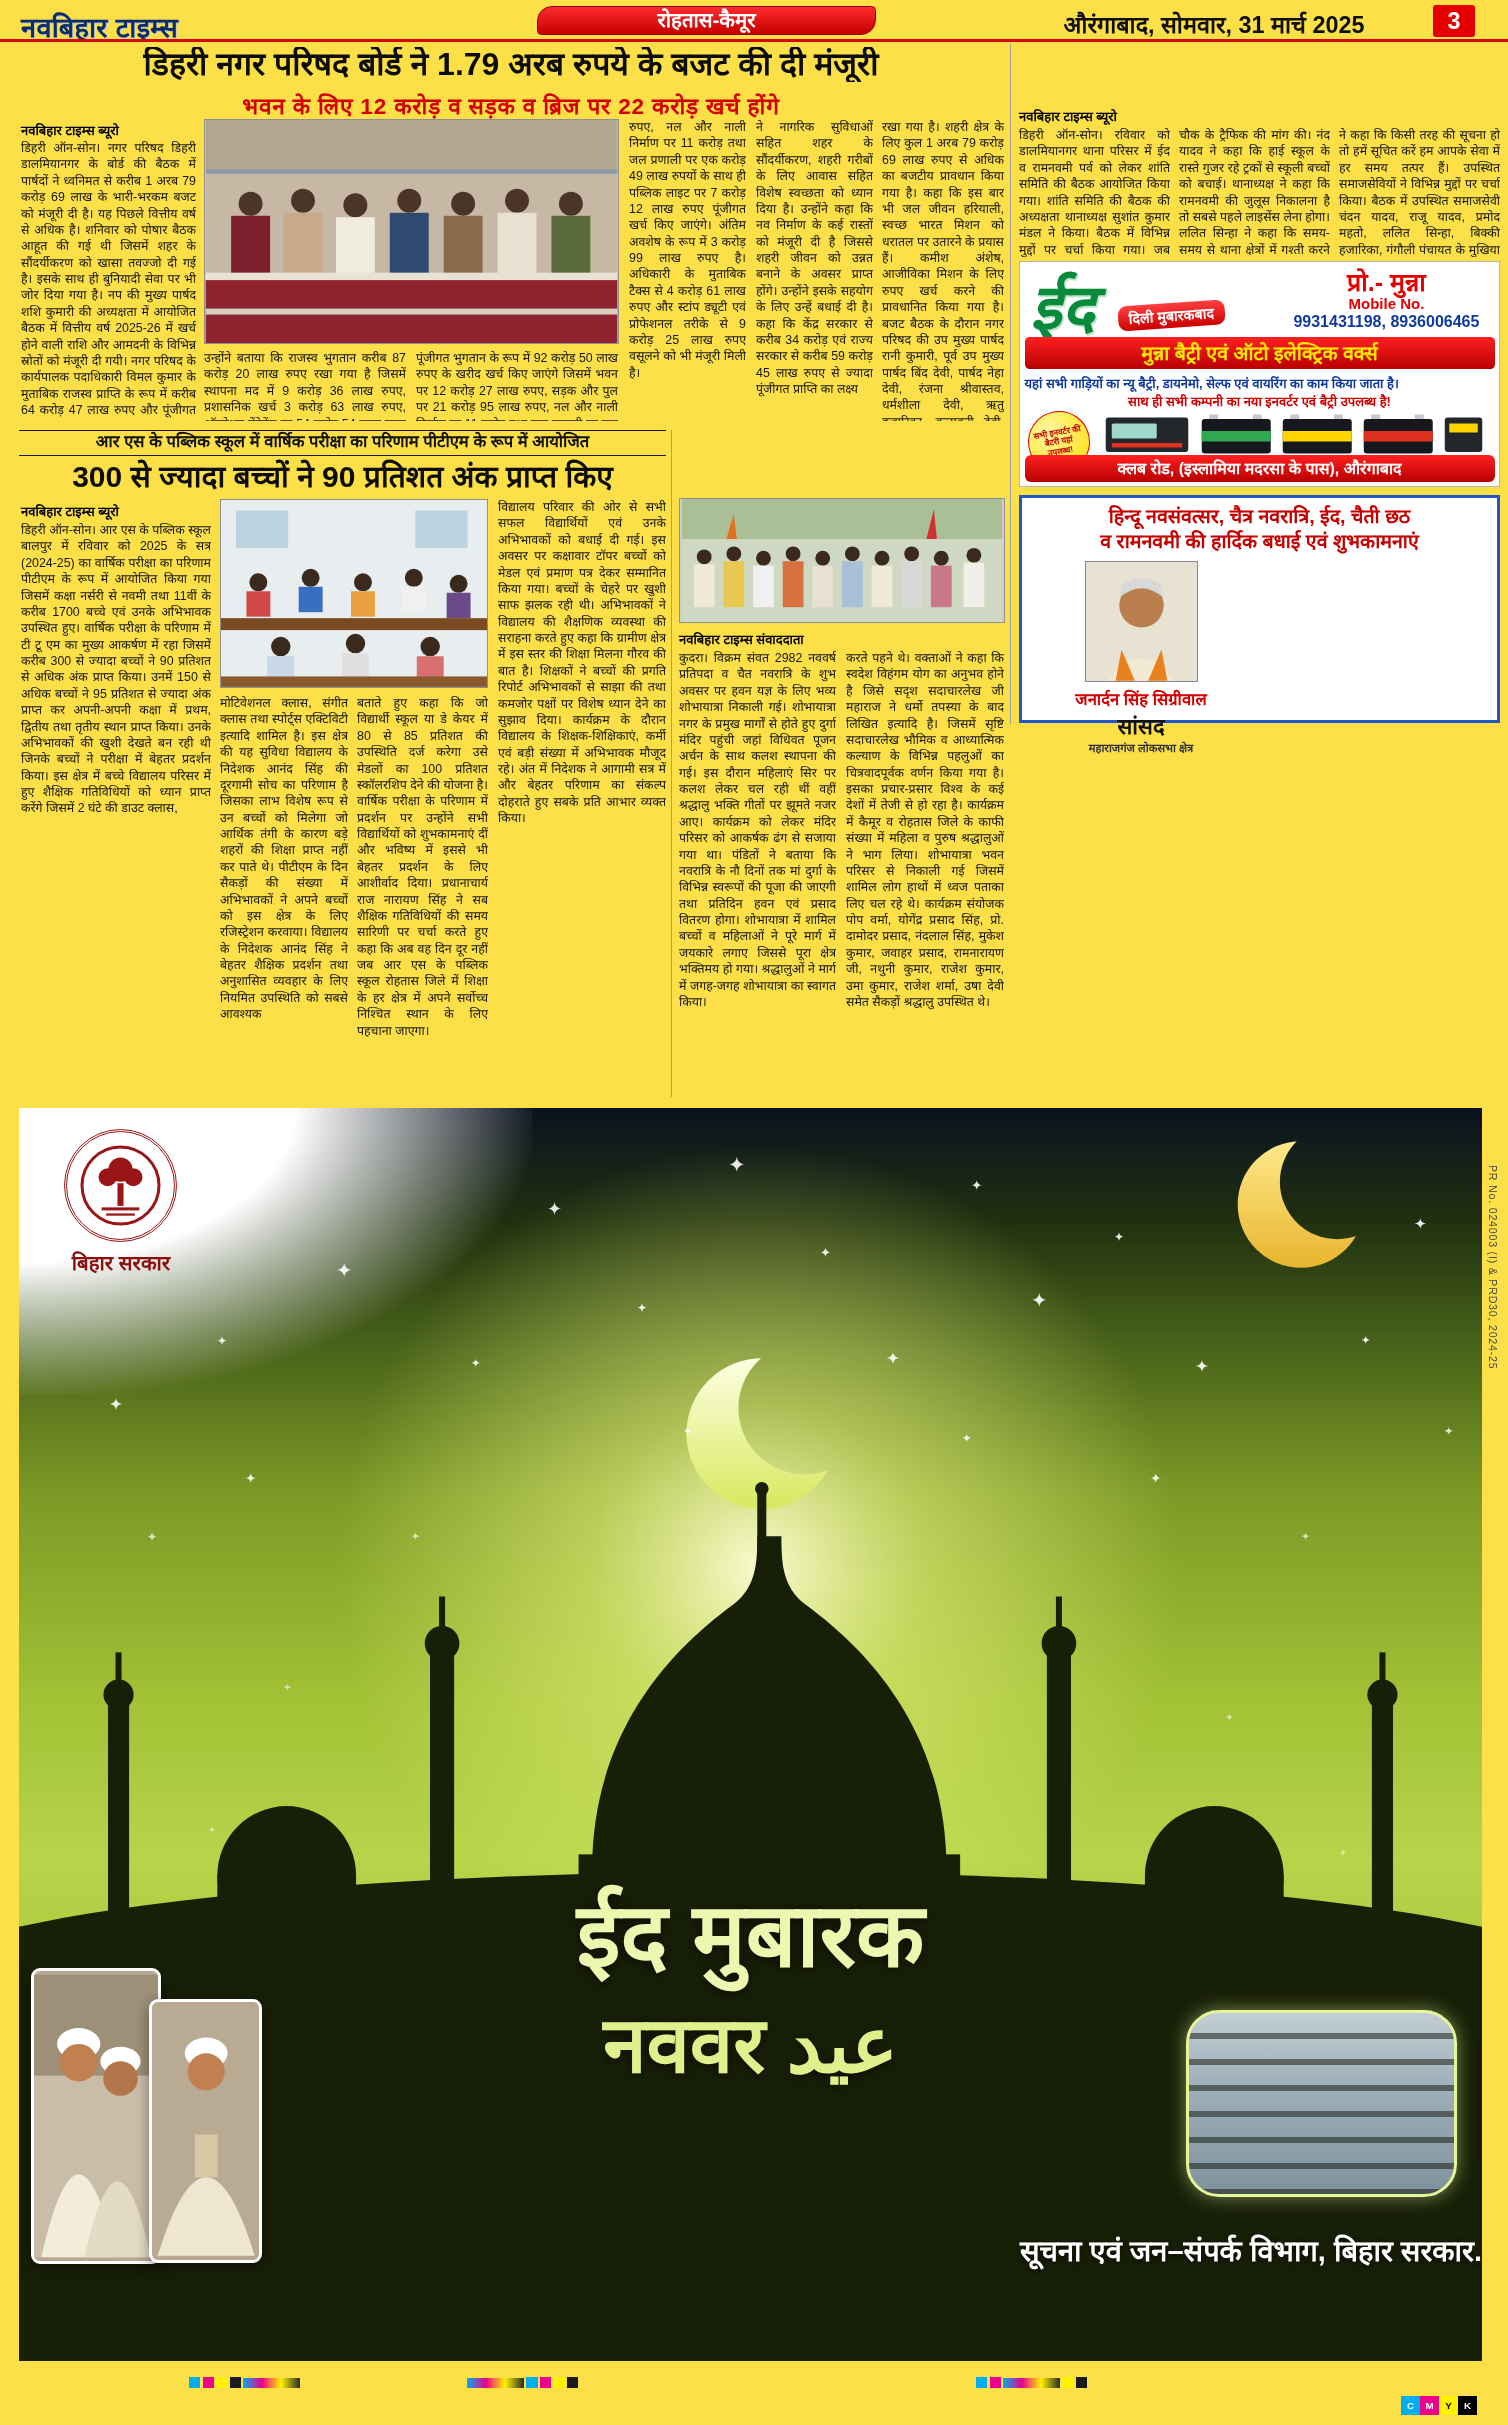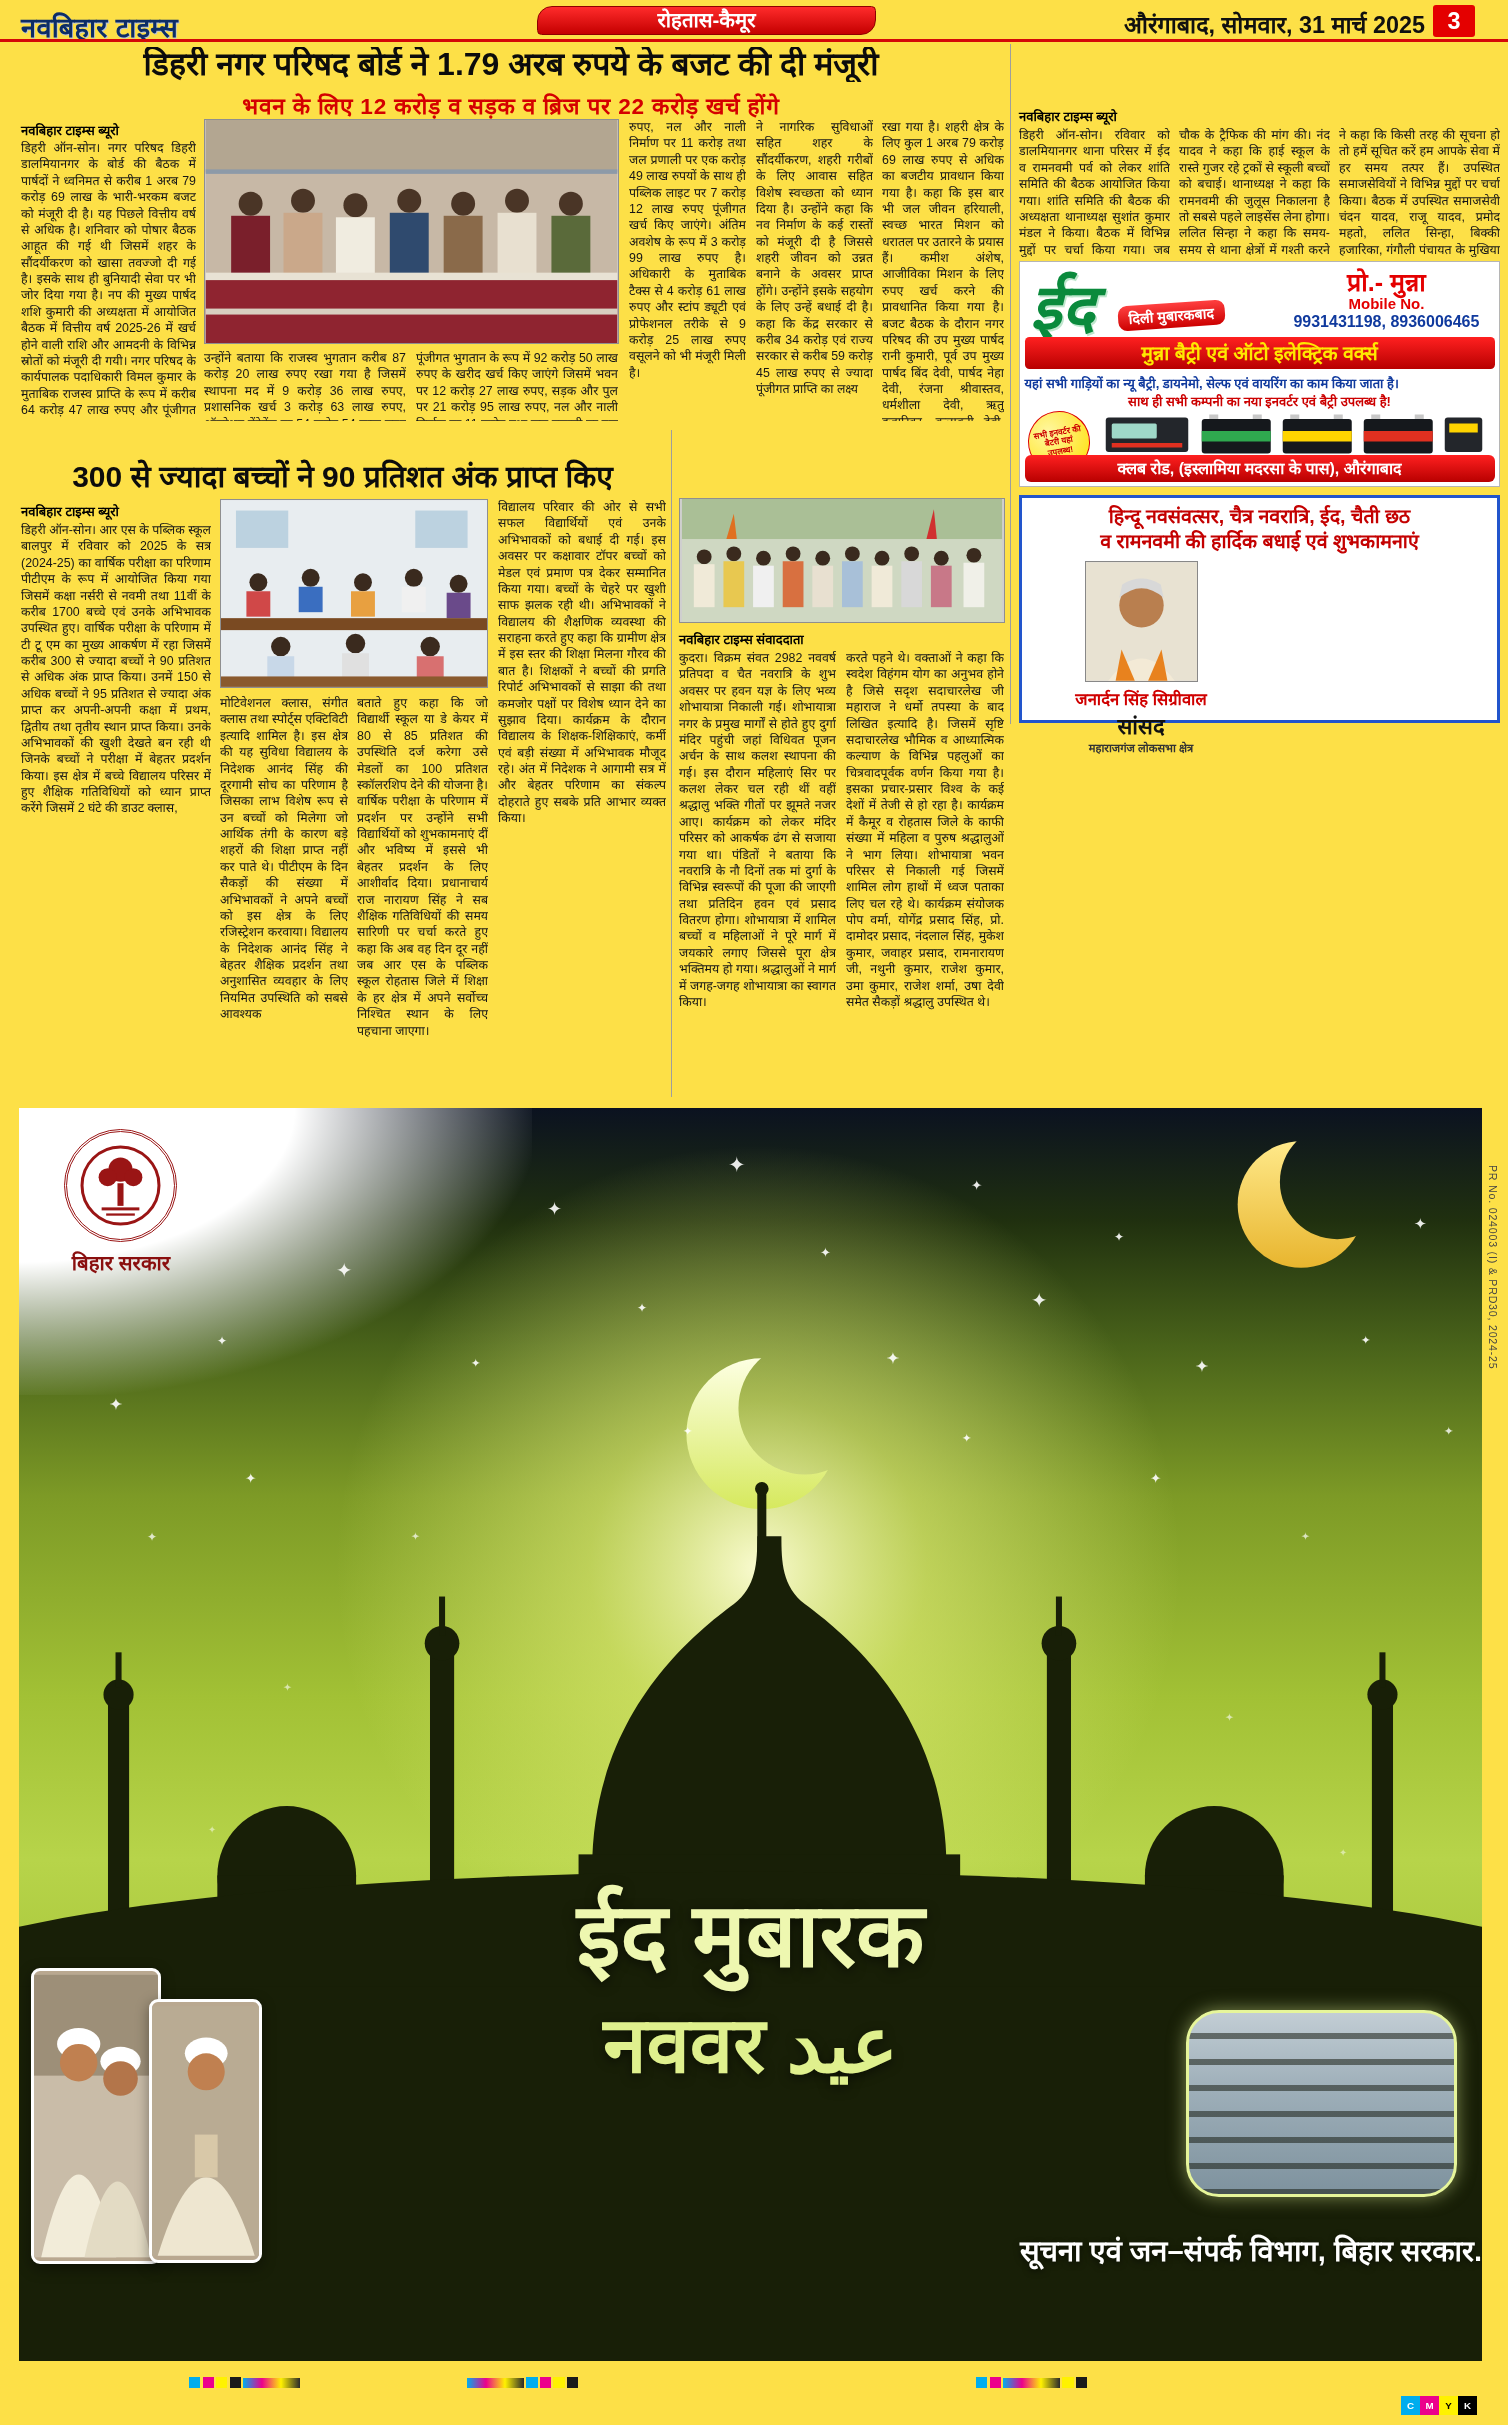--- a/index.html
+++ b/index.html
@@ -4,21 +4,21 @@
 <style>
   *{box-sizing:border-box;margin:0;padding:0}
   body{margin:0;background:#d9d9d9}
   .page{position:relative;width:1508px;height:2426px;background:#fde047;
         font-family:Liberation Sans, sans-serif;overflow:hidden}
   .abs{position:absolute}
   
   .paper-name{position:absolute;left:21px;top:7.5px;font-size:27px;font-weight:800;color:#0d2d66;letter-spacing:0.4px;text-shadow:0.8px 0.8px 0 #b8c4dd}
   .edition-badge{position:absolute;left:537px;top:6px;width:339px;height:29px;background:linear-gradient(180deg,#ff2b2b,#c40000);
         border:1.5px solid #8e0000;border-radius:15px 4.5px 15px 4.5px;color:#fff;font-size:20.4px;font-weight:800;text-align:center;line-height:26px}
-  .dateline{position:absolute;left:1003px;top:7.5px;width:422px;font-size:23.4px;font-weight:800;color:#101010;text-align:right}
+  .dateline{position:absolute;left:1003px;top:7.5px;width:422px;font-size:23.4px;font-weight:800;color:#101010;text-align:center}
   .pageno{position:absolute;left:1433px;top:4.5px;width:42px;height:32px;background:#e40000;color:#fff;font-size:23.4px;font-weight:800;text-align:center;line-height:32px;border-radius:3px}
   .red-rule{position:absolute;left:0;top:39px;width:1508px;height:3px;background:#d40808}
   
   .headline-xl{position:absolute;font-weight:800;color:#0c0c0c;text-align:center;line-height:1.08;white-space:nowrap;overflow:hidden}
   .subhead{position:absolute;font-weight:800;color:#d40000;text-align:center;letter-spacing:0.8px}
   .headline-md{position:absolute;font-weight:800;color:#0c0c0c;text-align:center;line-height:1.15}
   .headline-blue{position:absolute;font-weight:800;color:#1d3fae;text-align:center;line-height:1.12}
   .byline{position:absolute;font-weight:700;font-size:13px;color:#000}
   .col{position:absolute;font-size:12.4px;line-height:1.32;text-align:justify;color:#161616;overflow:hidden}
   .kicker{position:absolute;font-weight:800;font-size:16.6px;color:#111;text-align:center;border-top:1.5px solid #1a1a1a;border-bottom:1.5px solid #1a1a1a;line-height:22.6px}
@@ -176,20 +176,21 @@
           <path d="M48,118 l18,42 h-26 z" fill="#e8821e"></path>
           <path d="M102,118 l-18,42 h26 z" fill="#e8821e"></path>
         </svg>
       </div>
       <div class="greet-name">जनार्दन सिंह सिग्रीवाल</div>
       <div class="greet-title">सांसद</div>
       <div class="greet-detail">महाराजगंज लोकसभा क्षेत्र</div>
     </div>
   </div>
 
+  <div class="kicker" style="left:19px;top:430px;width:647px;height:26px">आर एस के पब्लिक स्कूल में वार्षिक परीक्षा का परिणाम पीटीएम के रूप में आयोजित</div>
   <div class="headline-md" style="left:19px;top:460px;width:647px;font-size:30px">300 से ज्यादा बच्चों ने 90 प्रतिशत अंक प्राप्त किए</div>
   <div class="byline" style="left:21px;top:502px">नवबिहार टाइम्स ब्यूरो</div>
   <div class="col" style="left:21px;top:522px;width:190px;height:575px">डिहरी ऑन-सोन। आर एस के पब्लिक स्कूल बालपुर में रविवार को 2025 के सत्र (2024-25) का वार्षिक परीक्षा का परिणाम पीटीएम के रूप में आयोजित किया गया जिसमें कक्षा नर्सरी से नवमी तथा 11वीं के करीब 1700 बच्चे एवं उनके अभिभावक उपस्थित हुए। वार्षिक परीक्षा के परिणाम में टी टू एम का मुख्य आकर्षण में रहा जिसमें करीब 300 से ज्यादा बच्चों ने 90 प्रतिशत से अधिक अंक प्राप्त किया। उनमें 150 से अधिक बच्चों ने 95 प्रतिशत से ज्यादा अंक प्राप्त कर अपनी-अपनी कक्षा में प्रथम, द्वितीय तथा तृतीय स्थान प्राप्त किया। उनके अभिभावकों की खुशी देखते बन रही थी जिनके बच्चों ने परीक्षा में बेहतर प्रदर्शन किया। इस क्षेत्र में बच्चे विद्यालय परिसर में हुए शैक्षिक गतिविधियों को ध्यान प्राप्त करेंगे जिसमें 2 घंटे की डाउट क्लास,</div>
 
   <div class="photo" style="left:220px;top:499px;width:268px;height:189px">
     <svg viewBox="0 0 356 250">
       <rect width="356" height="250" fill="#e8edf0"></rect>
       <rect x="20" y="14" width="70" height="50" fill="#bcd2e0"></rect>
       <rect x="260" y="14" width="70" height="50" fill="#bcd2e0"></rect>
       <g fill="#46engra32" opacity="0"></g>

